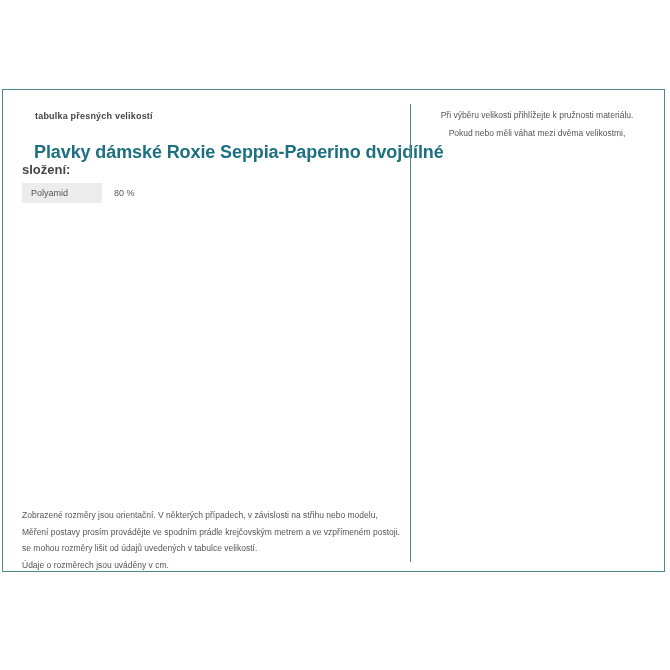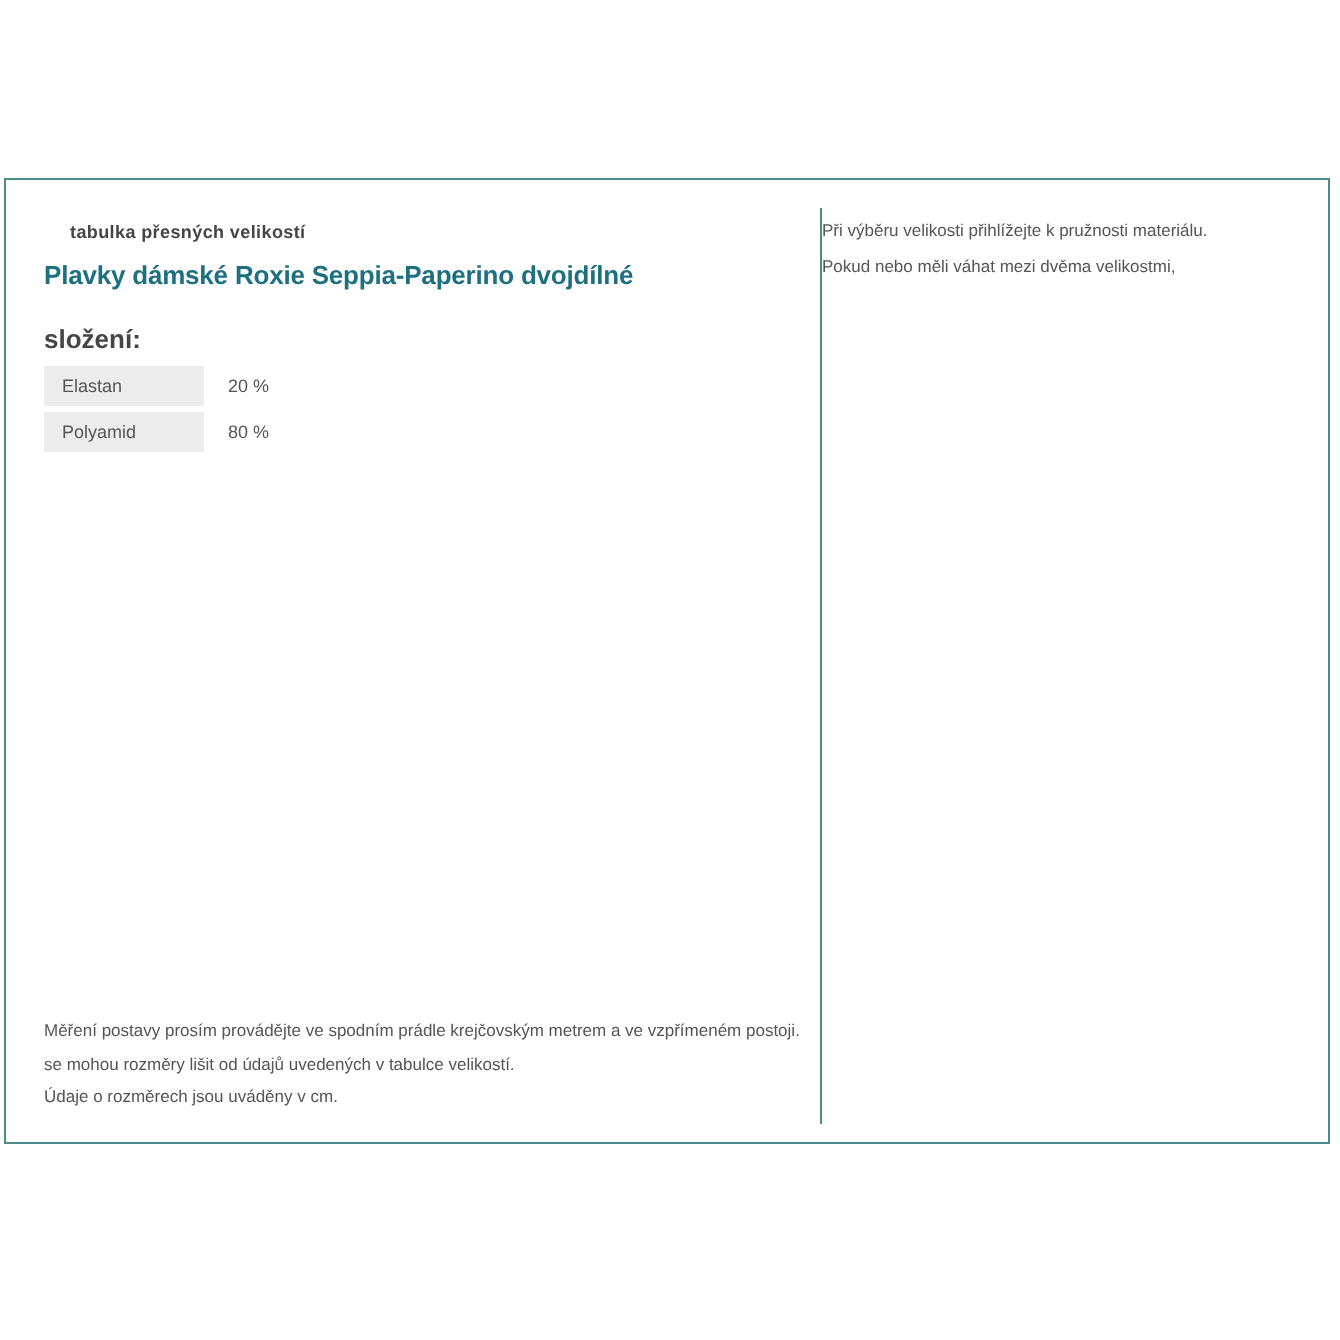--- a/index.html
+++ b/index.html
@@ -28,22 +28,22 @@
     font-size: 9px;
     font-weight: bold;
     color: var(--text-dark, #454545);
     letter-spacing: 0.2px;
     white-space: nowrap;
   }
   .title {
     position: absolute;
     left: 19px;
     top: 40px;
-    margin: 0;
-    font-size: 13px;
+    margin: 12px;
+    font-size: 18px;
     font-weight: bold;
     color: var(--title-teal, #1d7080);
     letter-spacing: -0.1px;
     white-space: nowrap;
   }
   .comp-label {
     position: absolute;
     left: 19px;
     top: 72px;
     font-size: 13px;
@@ -83,20 +83,21 @@
     top: 14px;
     width: 1px;
     height: 458px;
     background: var(--accent-teal, #4d888a);
   }
   .advice {
     position: absolute;
     left: 408px;
     top: 16px;
     width: 252px;
+    text-align: center;
     font-size: 8.5px;
     line-height: 18px;
     color: var(--text-gray, #555555);
   }
   .disclaimer {
     position: absolute;
     left: 19px;
     top: 417px;
     font-size: 8.5px;
     line-height: 16.5px;
@@ -111,36 +112,33 @@
   <div class="panel">
 
     <div class="eyebrow">tabulka přesných velikostí</div>
 
     <h1 class="title">Plavky dámské Roxie Seppia-Paperino dvojdílné</h1>
 
     <div class="comp-label">složení:</div>
 
     <div class="comp-table">
       <div class="comp-row">
-        <div class="comp-cell">Elastan</div>
-        <div class="comp-value">20 %</div>
-      </div>
-      <div class="comp-row">
         <div class="comp-cell">Polyamid</div>
         <div class="comp-value">80 %</div>
       </div>
     </div>
 
     <div class="divider"></div>
 
     <div class="advice">
       <div>Při výběru velikosti přihlížejte k pružnosti materiálu.</div>
       <div>Pokud nebo měli váhat mezi dvěma velikostmi,</div>
     </div>
 
     <div class="disclaimer">
+      <div>Zobrazené rozměry jsou orientační. V některých případech, v závislosti na střihu nebo modelu,</div>
       <div>Měření postavy prosím provádějte ve spodním prádle krejčovským metrem a ve vzpřímeném postoji.</div>
       <div>se mohou rozměry lišit od údajů uvedených v tabulce velikostí.</div>
       <div>Údaje o rozměrech jsou uváděny v cm.</div>
     </div>
 
   </div>
 </div>
 
 </body></html>

